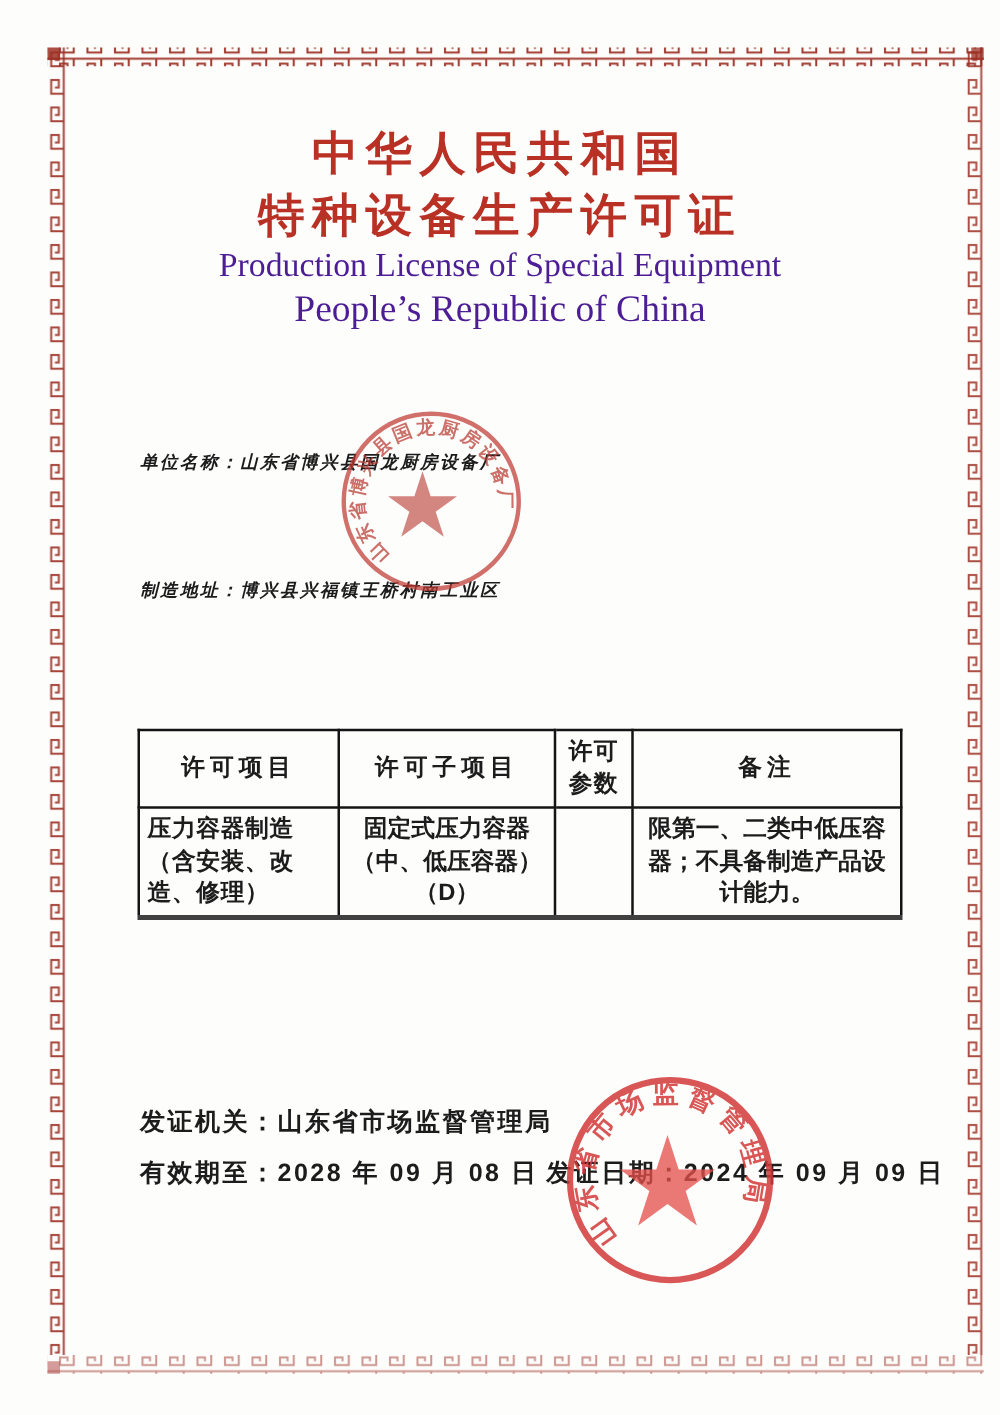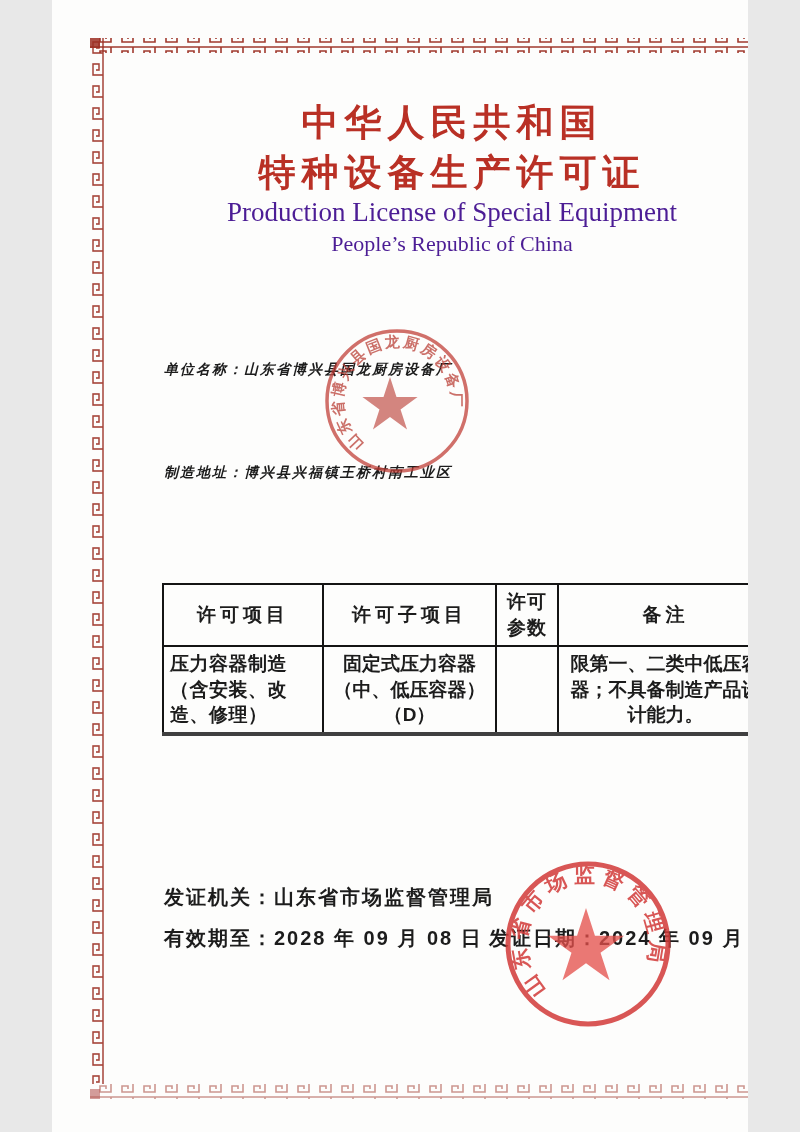--- a/index.html
+++ b/index.html
@@ -1,18 +1,18 @@
 <!DOCTYPE html>
 <html><head>
 <meta charset="utf-8">
 <style>
   html,body{margin:0;padding:0;background:#e8e8e8;}
   .page{
     position:relative;
-    width:696px;height:1132px;
+    width:800px;height:1132px;
     margin:0 auto;
     background:#fdfdfc;
     overflow:hidden;
     font-family:"Liberation Sans",sans-serif;
     color:#1c1c1c;
   }
   .abs{position:absolute;}
   .border-svg{position:absolute;left:0;top:0;pointer-events:none;}
   .seal-svg{position:absolute;pointer-events:none;}
 
@@ -99,21 +99,21 @@
       </g>
     <rect x="38" y="1084" width="749" height="15" fill="url(#mh)" opacity="0.5"></rect>
     <rect x="38" y="38" width="10" height="10" fill="#9c2f23" opacity="0.85"></rect>
     <rect x="777" y="38" width="10" height="10" fill="#9c2f23" opacity="0.75"></rect>
     <rect x="38" y="1089" width="10" height="10" fill="#b85c58" opacity="0.6"></rect>
   </svg>
 
   <div class="abs title-cn" style="top:98px;">中华人民共和国</div>
   <div class="abs title-cn" style="top:148px;">特种设备生产许可证</div>
   <div class="abs title-en" style="top:197px;font-size:27px;">Production License of Special Equipment</div>
-  <div class="abs title-en" style="top:231px;font-size:22px;">People’s Republic of China</div>
+  <div class="abs title-en" style="top:231px;font-size:30px;">People’s Republic of China</div>
 
 
   <div class="abs info-line" style="left:112px;top:361px;"><span>单位名称：</span><span>山东省博兴县国龙厨房设备厂</span></div>
   <div class="abs info-line" style="left:112px;top:464px;"><span>制造地址：</span><span>博兴县兴福镇王桥村南工业区</span></div>
 
 
   <table class="permit abs" style="left:110px;top:583px;">
     <colgroup>
         <col style="width:160px">
         <col style="width:173px">

